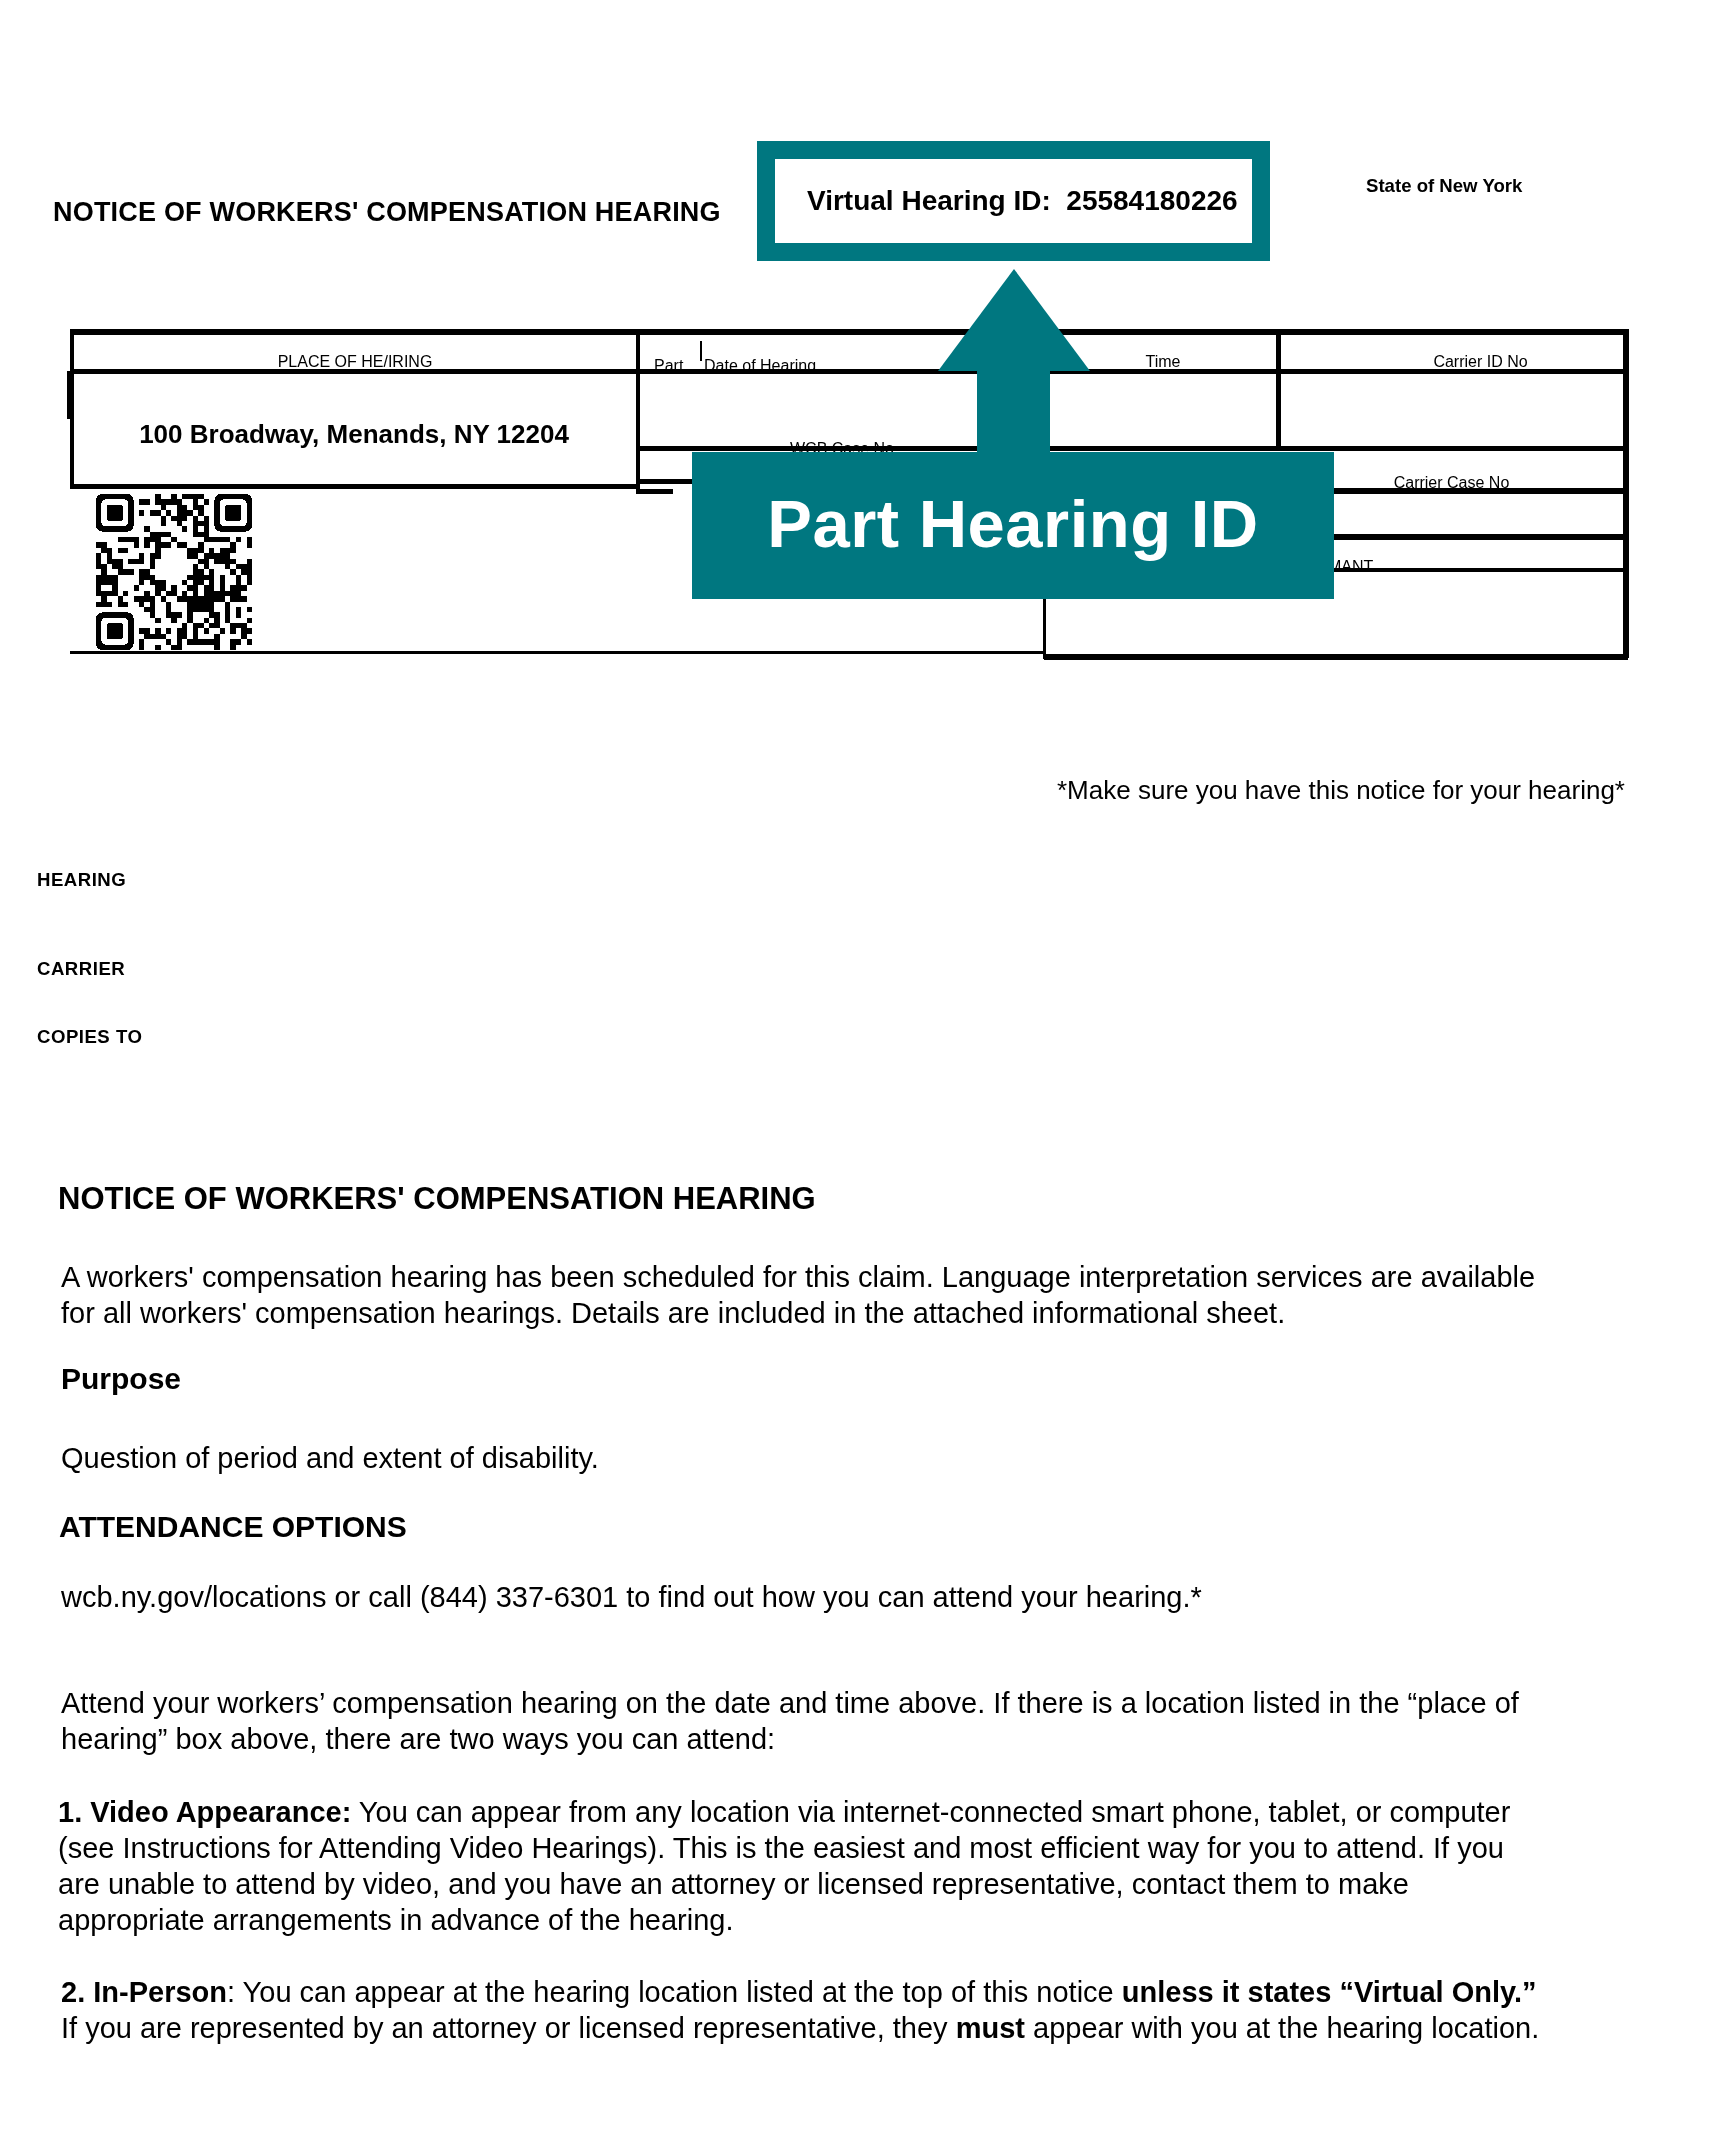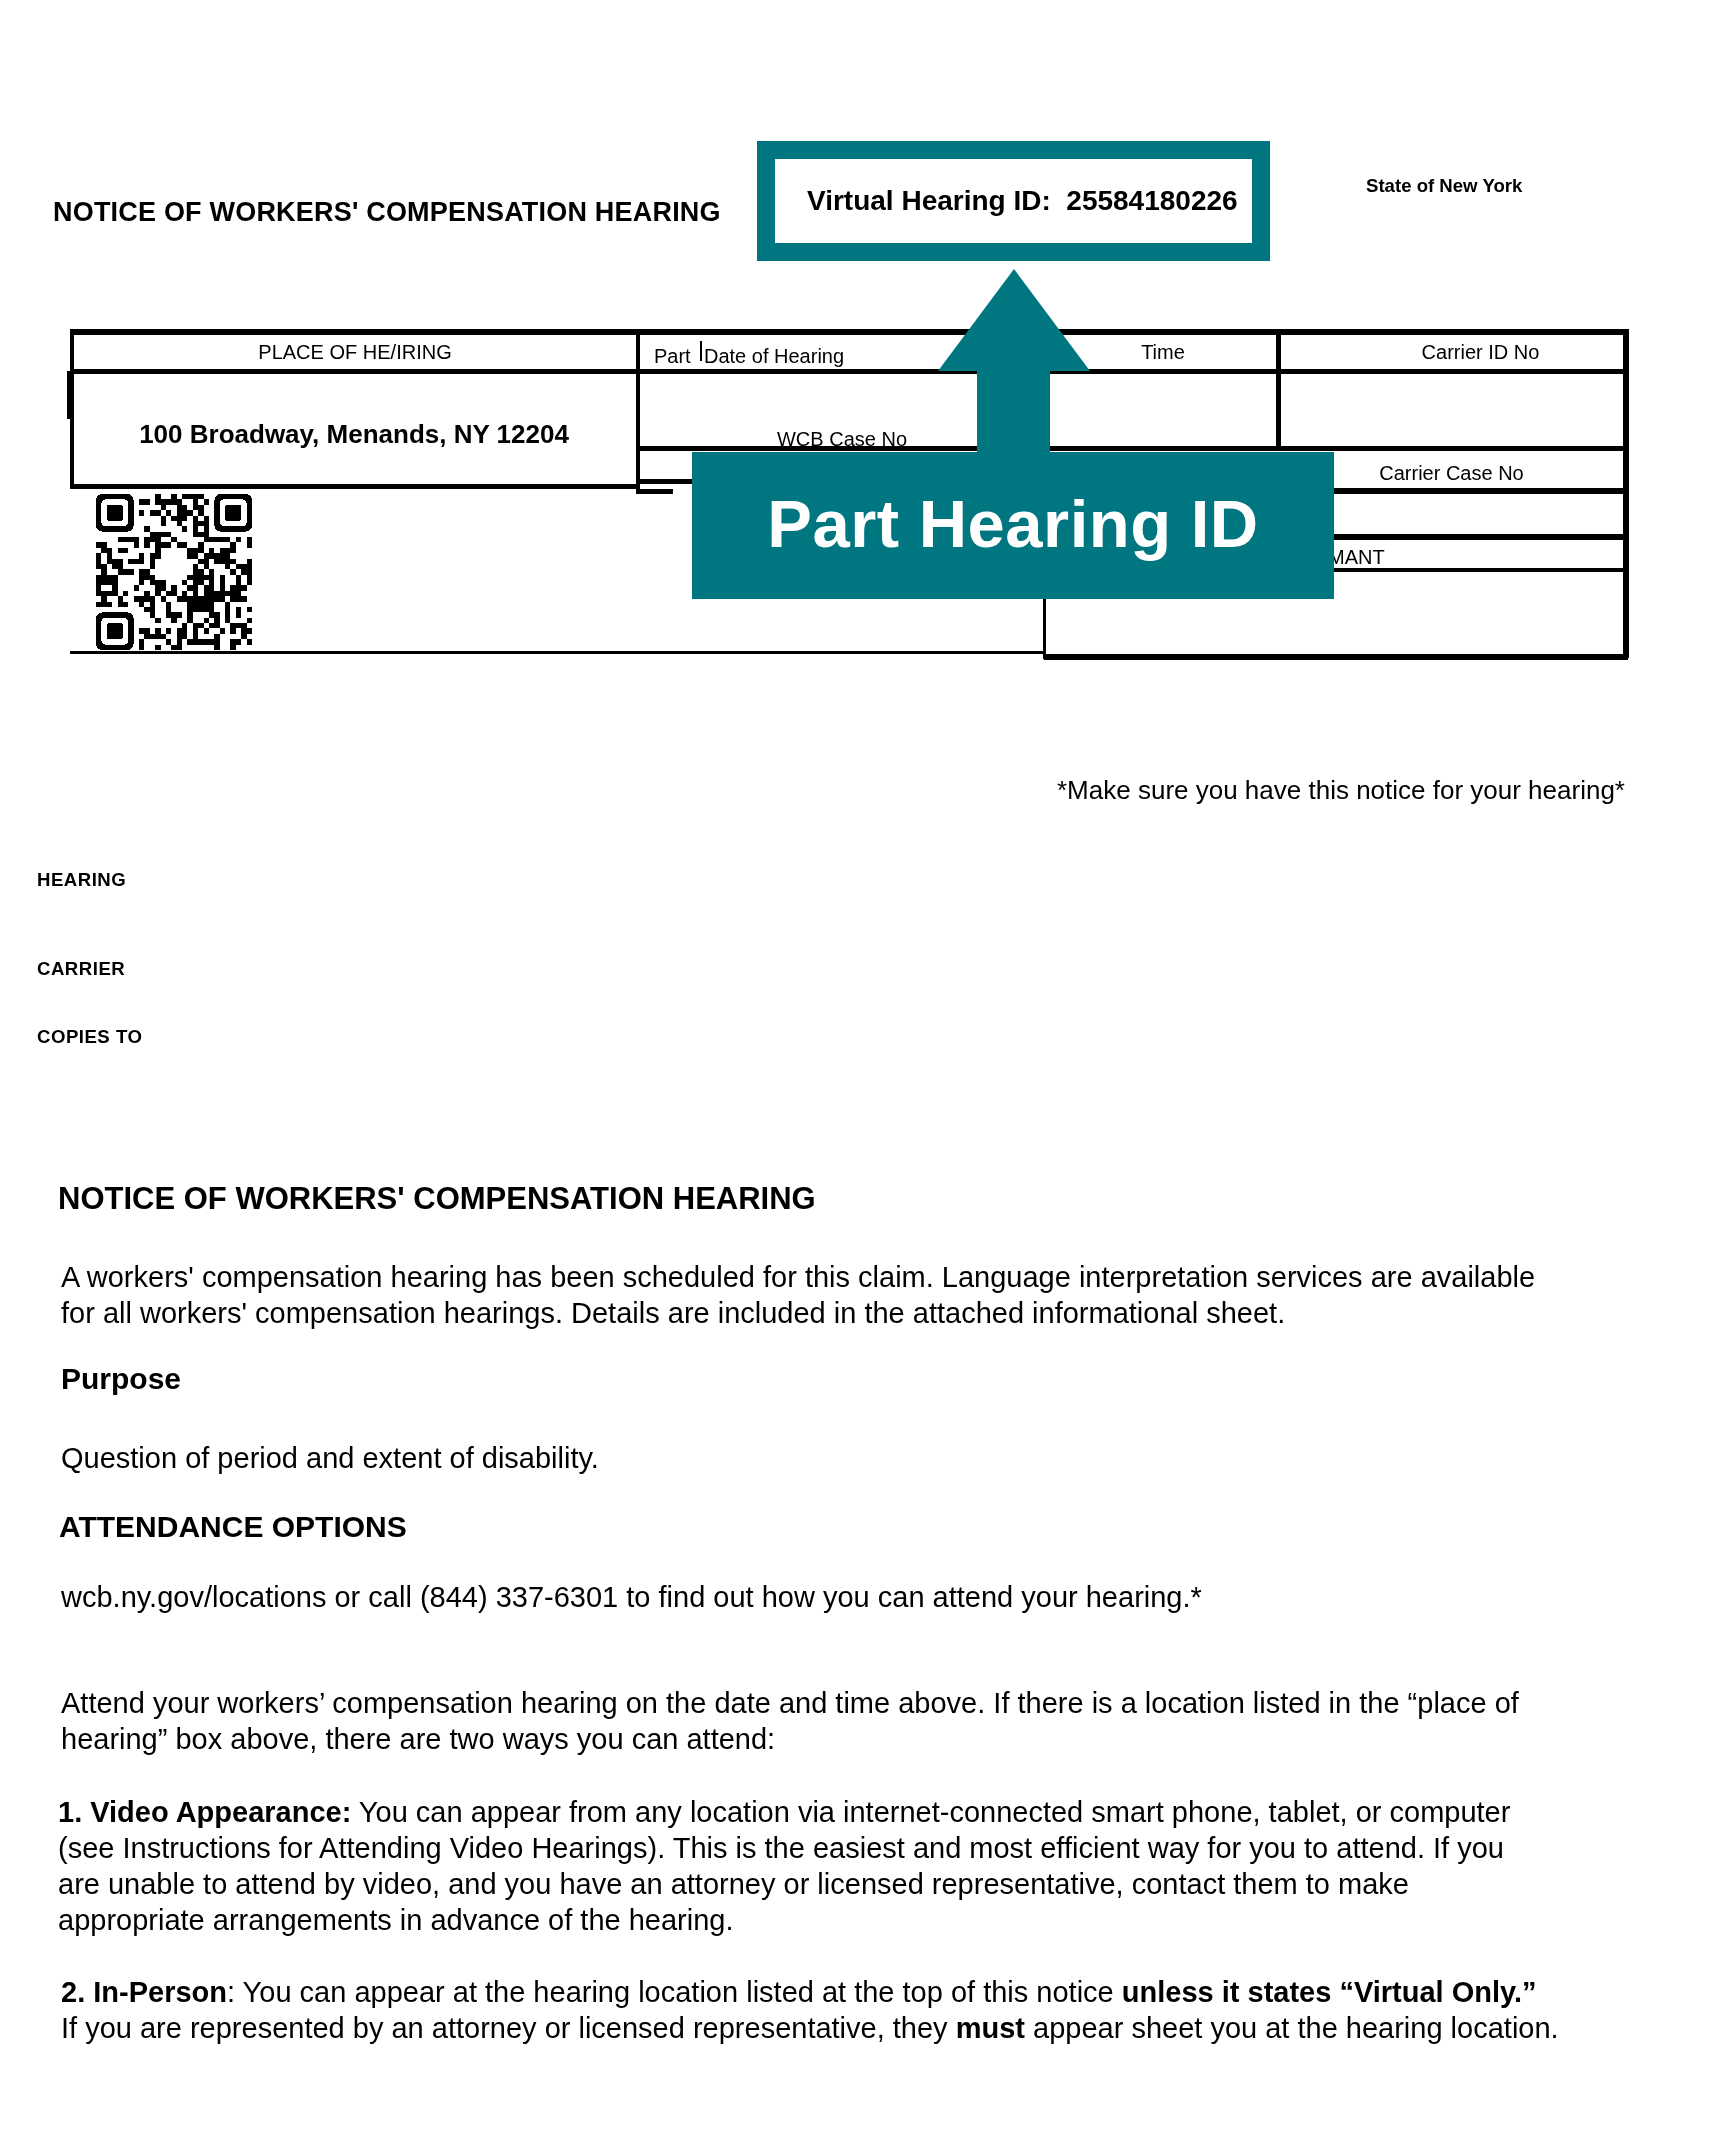--- a/index.html
+++ b/index.html
@@ -8,21 +8,21 @@
   .abs { position:absolute; }
 
   
   #doc-title { left:53px; top:197px; font-size:27px; font-weight:bold; letter-spacing:0.2px; }
   #vh-box { left:757px; top:141px; width:477px; height:84px; border:18.6px solid #007780; background:#fff; }
   #vh-text { position:absolute; left:32px; top:26px; font-size:28px; font-weight:bold; white-space:nowrap; }
   #state { left:1366px; top:175px; font-size:18.6px; font-weight:bold; }
 
   
   .ln { position:absolute; background:#000; }
-  .lbl { position:absolute; font-size:20px; white-space:nowrap; }
+  .lbl { position:absolute; font-size:16px; white-space:nowrap;margin-top:12px; }
   .ctr { text-align:center; }
 
   #place-value { left:74px; top:419px; width:560px; text-align:center; font-size:26px; font-weight:bold; }
 
   
   #qr { left:96px; top:494px; width:156px; height:156px; }
 
   
   .teal { background:#007780; }
   #callout-box { left:692px; top:452px; width:642px; height:147px; }
@@ -456,15 +456,15 @@
 
 <div class="p" style="left:58px;top:1794px;">
   <div><b>1. Video Appearance:</b><span> You can appear from any location via internet-connected smart phone, tablet, or computer</span></div>
   <div>(see Instructions for Attending Video Hearings). This is the easiest and most efficient way for you to attend. If you</div>
   <div>are unable to attend by video, and you have an attorney or licensed representative, contact them to make</div>
   <div>appropriate arrangements in advance of the hearing.</div>
 </div>
 
 <div class="p" style="top:1974px;">
   <div><b>2. In-Person</b><span>: You can appear at the hearing location listed at the top of this notice </span><b>unless it states “Virtual Only.”</b></div>
-  <div><span>If you are represented by an attorney or licensed representative, they </span><b>must</b><span> appear sheet you at the hearing location.</span></div>
+  <div><span>If you are represented by an attorney or licensed representative, they </span><b>must</b><span> appear with you at the hearing location.</span></div>
 </div>
 
 
 </body></html>

